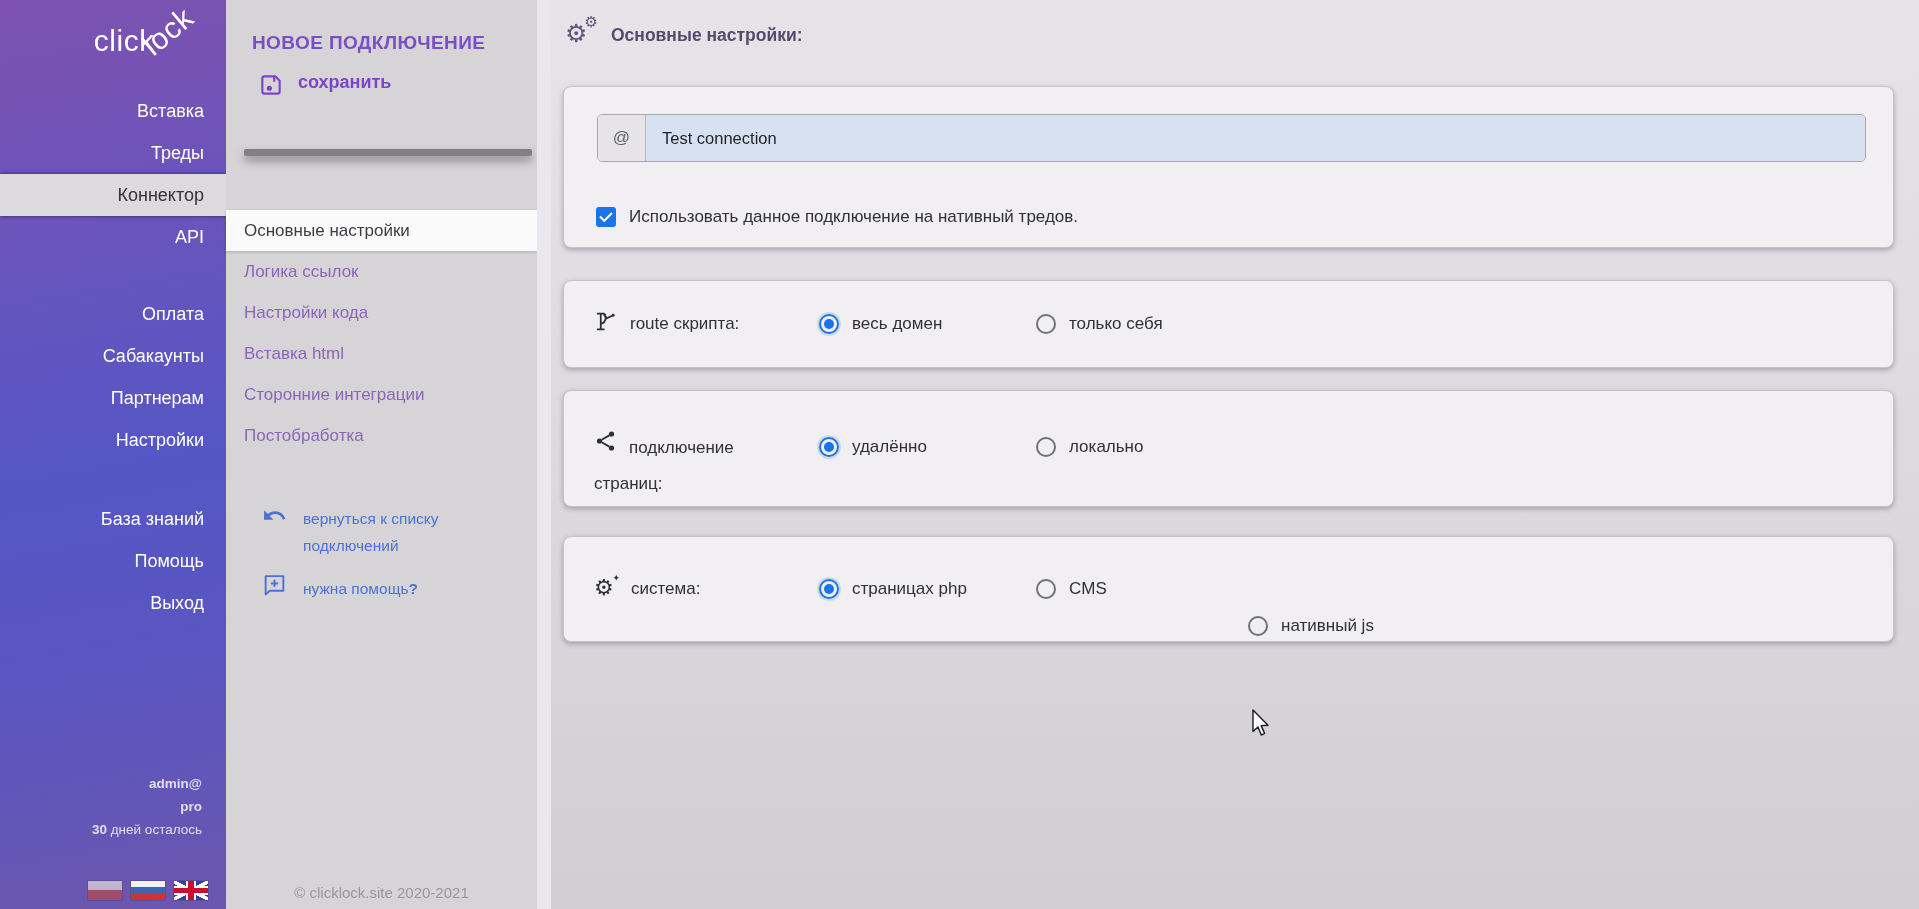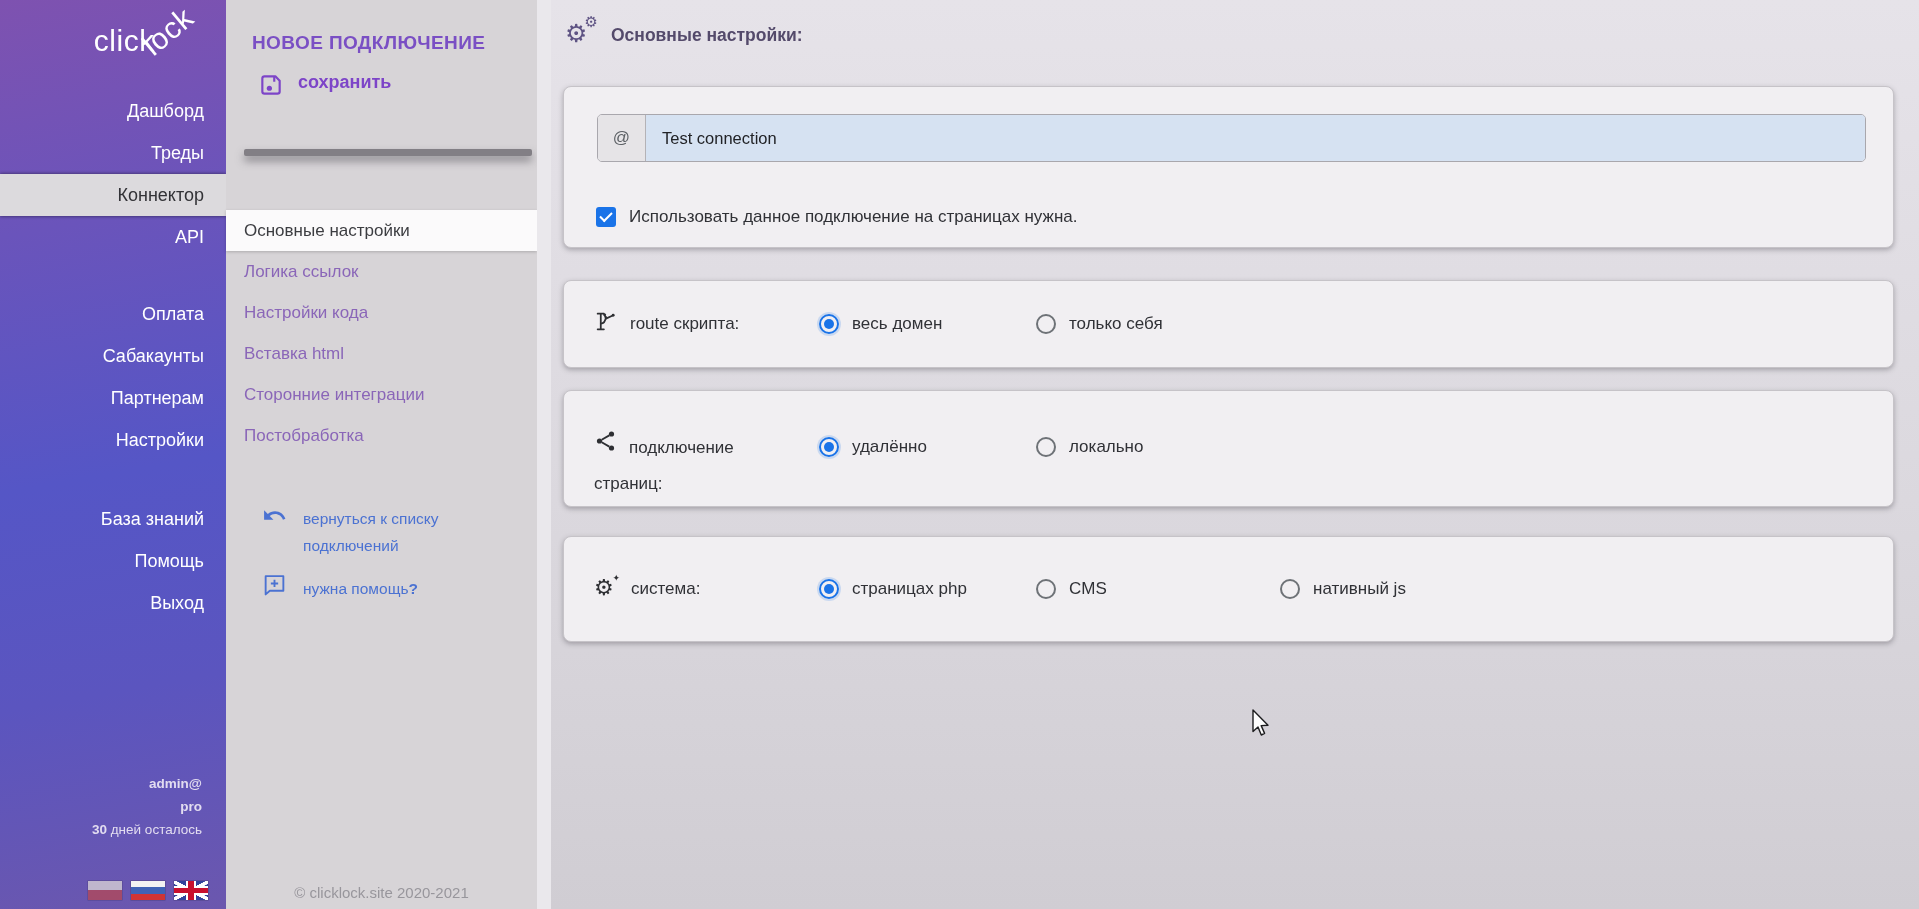--- a/index.html
+++ b/index.html
@@ -85,42 +85,42 @@
   .checkbox::after{content:"";position:absolute;left:4px;top:5px;width:10px;height:5px;
     border-left:2.5px solid #fff;border-bottom:2.5px solid #fff;transform:rotate(-45deg);}
   .check-label,.setting-label,.opt span{font-size:17px;color:#303136;}
 
   .setting-label{position:absolute;left:30px;top:0;height:100%;display:flex;align-items:center;gap:11px;}
   .setting-label.stacked{top:38px;height:auto;display:block;line-height:36px;}
   .setting-label.stacked .line1{display:flex;align-items:center;gap:11px;}
   .opt{position:absolute;display:flex;align-items:center;gap:13px;cursor:pointer;}
   .opt.vcenter{top:50%;transform:translateY(-50%);}
   .opt.line1c{top:56px;transform:translateY(-50%);}
-  .pos-1{left:255px;} .pos-2{left:472px;} .pos-3{left:716px;}
+  .pos-1{left:255px;} .pos-2{left:472px;} .pos-3{left:684px;margin-top:37px;}
   .radio{width:20px;height:20px;box-sizing:border-box;border-radius:50%;
     border:2px solid #6e7277;position:relative;flex:none;background:transparent;}
   .opt[data-selected="true"] .radio{border-color:#1a73e8;box-shadow:0 0 0 2px rgba(26,115,232,.18);}
   .opt[data-selected="true"] .radio::after{content:"";position:absolute;inset:3px;border-radius:50%;background:#1a73e8;}
 
   .gearstar{position:relative;width:26px;height:26px;color:#2e2f33;flex:none;}
   .gearstar .g{position:absolute;left:0;top:1px;font-family:"DejaVu Sans",sans-serif;font-size:22px;line-height:22px;}
   .gearstar .s{position:absolute;right:0;top:-3px;font-family:"DejaVu Sans",sans-serif;font-size:9px;}
 
   .cursor{position:absolute;left:1251px;top:709px;pointer-events:none;}
 </style>
 </head>
 <body>
 
 <div class="app">
 
   <aside class="sidebar">
     <div class="logo"><span class="p1">click</span><span class="p2">lock</span></div>
 
     <nav class="side-menu">
-      <div class="side-item">Дашборд</div>
+      <div class="side-item">Вставка</div>
       <div class="side-item">Треды</div>
       <div class="side-item active">Коннектор</div>
       <div class="side-item">API</div>
       <div class="side-item gap-top">Оплата</div>
       <div class="side-item">Сабакаунты</div>
       <div class="side-item">Партнерам</div>
       <div class="side-item">Настройки</div>
       <div class="side-item gap-top2">База знаний</div>
       <div class="side-item">Помощь</div>
       <div class="side-item">Выход</div>
@@ -198,21 +198,21 @@
       <span>Основные настройки:</span>
     </div>
 
     <section class="card card1">
       <div class="input-group">
         <span class="addon">@</span>
         <input type="text" value="Test connection" style="">
       </div>
       <div class="checkbox-row">
         <span class="checkbox"></span>
-        <span class="check-label">Использовать данное подключение на страницах нужна.</span>
+        <span class="check-label">Использовать данное подключение на нативный тредов.</span>
       </div>
     </section>
 
     <section class="card card2">
       <div class="setting-label">
         <span>
           <svg width="25" height="25" viewBox="0 0 24 24" fill="none" stroke="#2e2f33" stroke-width="1.7" stroke-linecap="round">
             <path d="M3.5 4.5h6M6.5 4.5v15M3.5 19.5h6"></path>
             <path d="M6.5 14c2.5 0 4.5-2.5 5-6.5M11.5 9.5l-1-3M12 9l5.5-2.5"></path>
             <circle cx="10.2" cy="5.6" r="1.4" fill="#2e2f33" stroke="none"></circle>

